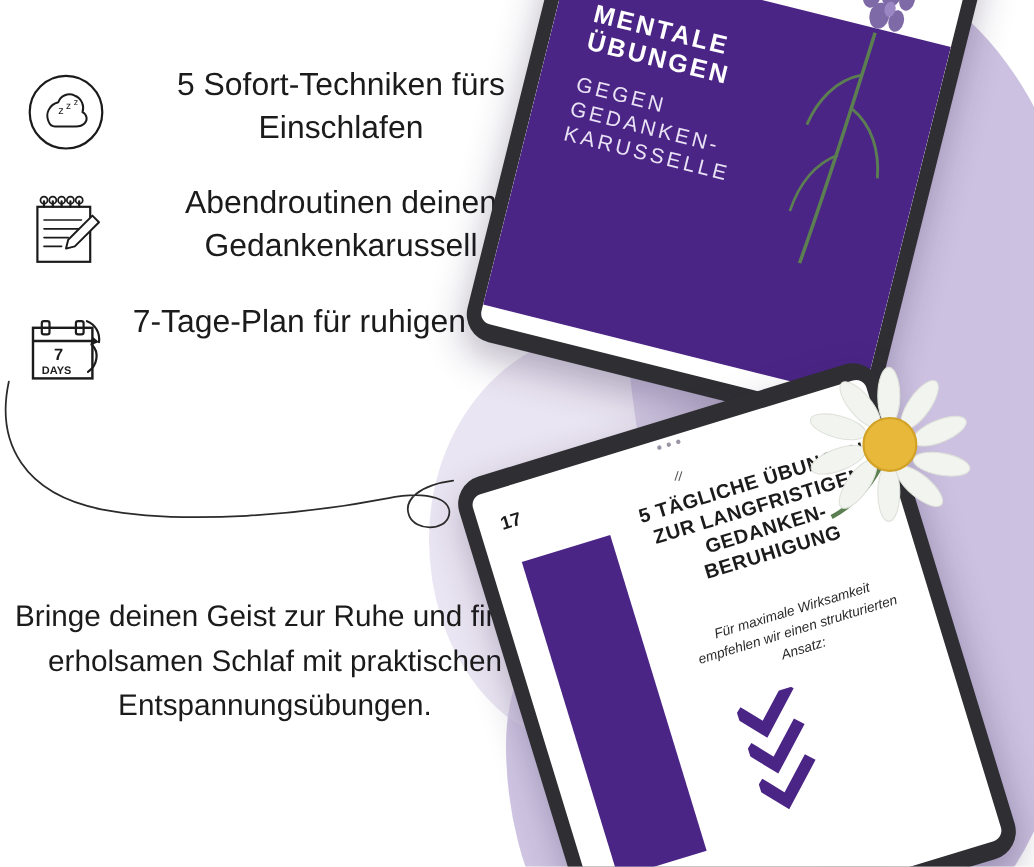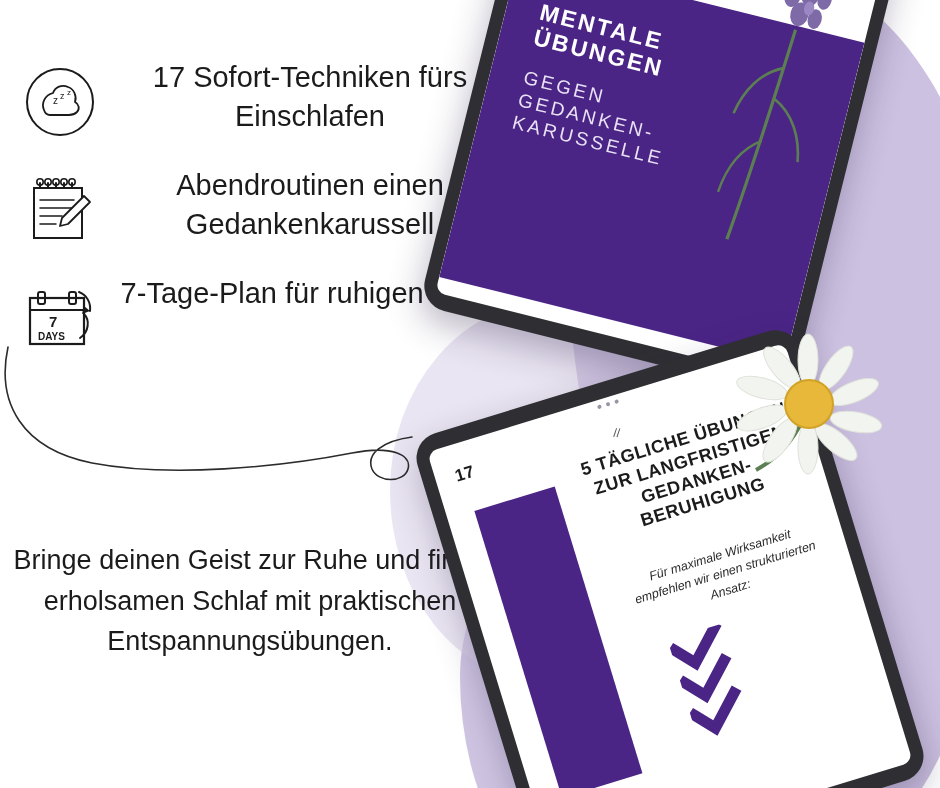--- a/index.html
+++ b/index.html
@@ -234,38 +234,38 @@
     <div class="feature-row">
       <div class="feature-icon">
         <svg viewBox="0 0 76 76" fill="none">
           <circle cx="38" cy="38" r="33" stroke="#1b1b1b" stroke-width="2"></circle>
           <path d="M22 46c-3-7 1-15 9-17 2-6 9-9 15-6 6 2 9 9 7 15 4 2 5 7 2 10-2 2-5 3-8 3H28c-3 0-5-2-6-5z" stroke="#1b1b1b" stroke-width="1.8" fill="none" stroke-linejoin="round"></path>
           <text x="31" y="40" font-family="'Liberation Sans',sans-serif" font-size="10" fill="#1b1b1b">z</text>
           <text x="38" y="35" font-family="'Liberation Sans',sans-serif" font-size="9" fill="#1b1b1b">z</text>
           <text x="45" y="31" font-family="'Liberation Sans',sans-serif" font-size="8" fill="#1b1b1b">z</text>
         </svg>
       </div>
-      <div class="feature-text">17 Sofort-Techniken fürs Einschlafen</div>
+      <div class="feature-text">5 Sofort-Techniken fürs Einschlafen</div>
     </div>
 
     <div class="feature-row">
       <div class="feature-icon">
         <svg viewBox="0 0 76 76" fill="none">
           <rect x="12" y="16" width="48" height="50" stroke="#1b1b1b" stroke-width="2"></rect>
           <path d="M18 16v-5M26 16v-5M34 16v-5M42 16v-5M50 16v-5" stroke="#1b1b1b" stroke-width="2" stroke-linecap="round"></path>
           <circle cx="18" cy="10" r="3.2" stroke="#1b1b1b" stroke-width="1.6" fill="none"></circle>
           <circle cx="26" cy="10" r="3.2" stroke="#1b1b1b" stroke-width="1.6" fill="none"></circle>
           <circle cx="34" cy="10" r="3.2" stroke="#1b1b1b" stroke-width="1.6" fill="none"></circle>
           <circle cx="42" cy="10" r="3.2" stroke="#1b1b1b" stroke-width="1.6" fill="none"></circle>
           <circle cx="50" cy="10" r="3.2" stroke="#1b1b1b" stroke-width="1.6" fill="none"></circle>
           <path d="M18 28h34M18 36h34M18 44h22M18 52h16" stroke="#1b1b1b" stroke-width="1.5" stroke-linecap="round"></path>
           <path d="M62 24l6 6-22 22-8 2 2-8 22-22z" stroke="#1b1b1b" stroke-width="1.8" fill="#fff" stroke-linejoin="round"></path>
         </svg>
       </div>
-      <div class="feature-text">Abendroutinen einen Gedankenkarussell</div>
+      <div class="feature-text">Abendroutinen deinen Gedankenkarussell</div>
     </div>
 
     <div class="feature-row">
       <div class="feature-icon">
         <svg viewBox="0 0 76 76" fill="none">
           <rect x="8" y="18" width="54" height="46" stroke="#1b1b1b" stroke-width="2.2"></rect>
           <path d="M8 30h54" stroke="#1b1b1b" stroke-width="2.2"></path>
           <rect x="16" y="12" width="7" height="12" rx="2" stroke="#1b1b1b" stroke-width="2"></rect>
           <rect x="47" y="12" width="7" height="12" rx="2" stroke="#1b1b1b" stroke-width="2"></rect>
           <text x="27" y="47" font-family="'Liberation Sans',sans-serif" font-size="15" font-weight="bold" fill="#1b1b1b">7</text>

